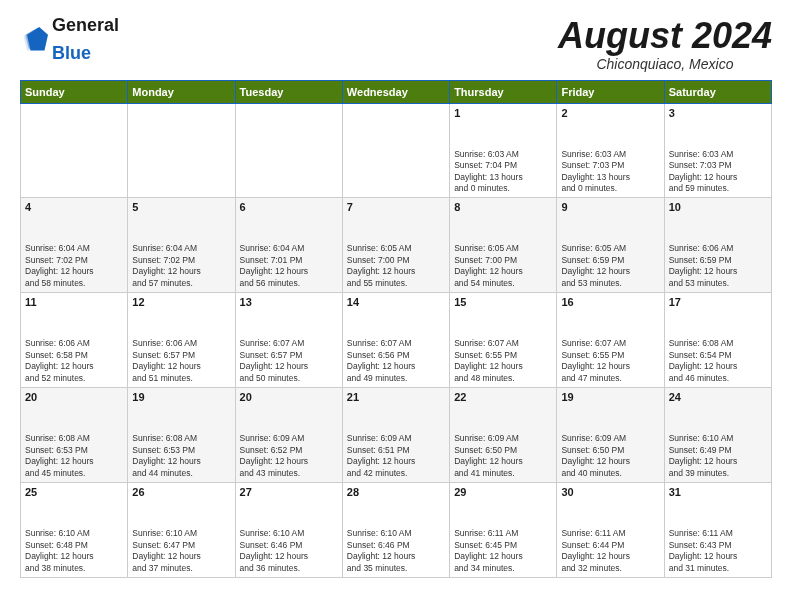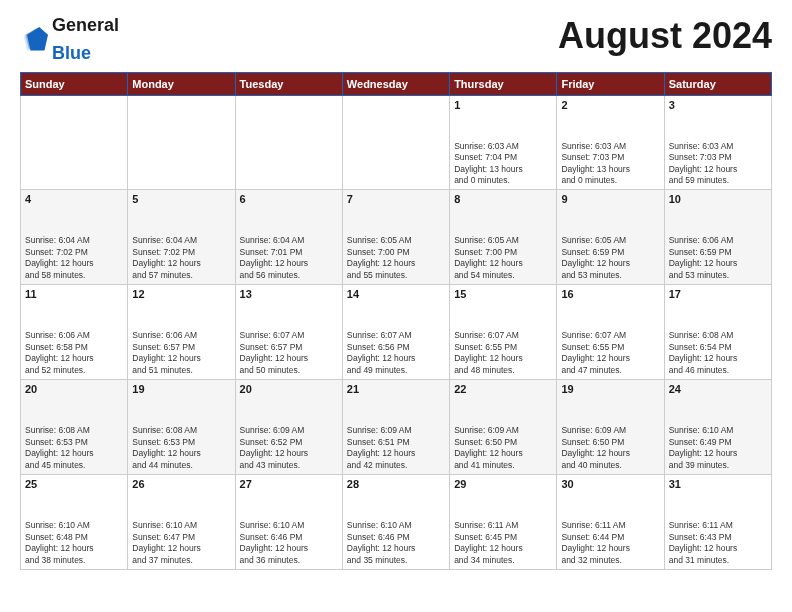--- a/index.html
+++ b/index.html
@@ -34,40 +34,41 @@
       color: #1a1a1a;
       line-height: 1.1;
     }
     .logo-text .blue { color: #1565c0; margin-top: 8px; }
     .logo-icon {
       width: 28px;
       height: 28px;
     }
     .title-block {
       text-align: center;
+      font-style: italic;
     }
     .month-title {
       font-size: 36px;
       font-weight: bold;
       color: #1a1a1a;
       line-height: 1.1;
     }
     .subtitle {
       font-size: 14px;
       color: #333;
     }
     .calendar {
       flex: 1;
       border: 1px solid #ccc;
       border-collapse: collapse;
       width: 100%;
       table-layout: fixed;
     }
     .calendar th {
-      background-color: #7f1d1d;
+      background-color: #4d7c0f;
       color: #fff;
       font-size: 11px;
       font-weight: bold;
       padding: 5px 4px;
       border: 1px solid #1565c0;
       text-align: left;
     }
     .calendar td {
       border: 1px solid #ccc;
       vertical-align: top;
@@ -110,20 +111,21 @@
         <polygon points="20,2 30,10 26,26 10,26 6,10" fill="#1565c0" opacity="0.4"></polygon>
         <polygon points="22,1 32,10 28,28 12,28 8,10" fill="#1565c0"></polygon>
       </svg>
       <div class="logo-text">
         <div>General</div>
         <div class="blue">Blue</div>
       </div>
     </div>
     <div class="title-block">
       <div class="month-title">August 2024</div>
+      <div class="subtitle">Chiconquiaco, Mexico</div>
     </div>
   </div>
 
   <table class="calendar">
     <thead>
       <tr>
       <th>Sunday</th>
           <th>Monday</th>
           <th>Tuesday</th>
           <th>Wednesday</th>

